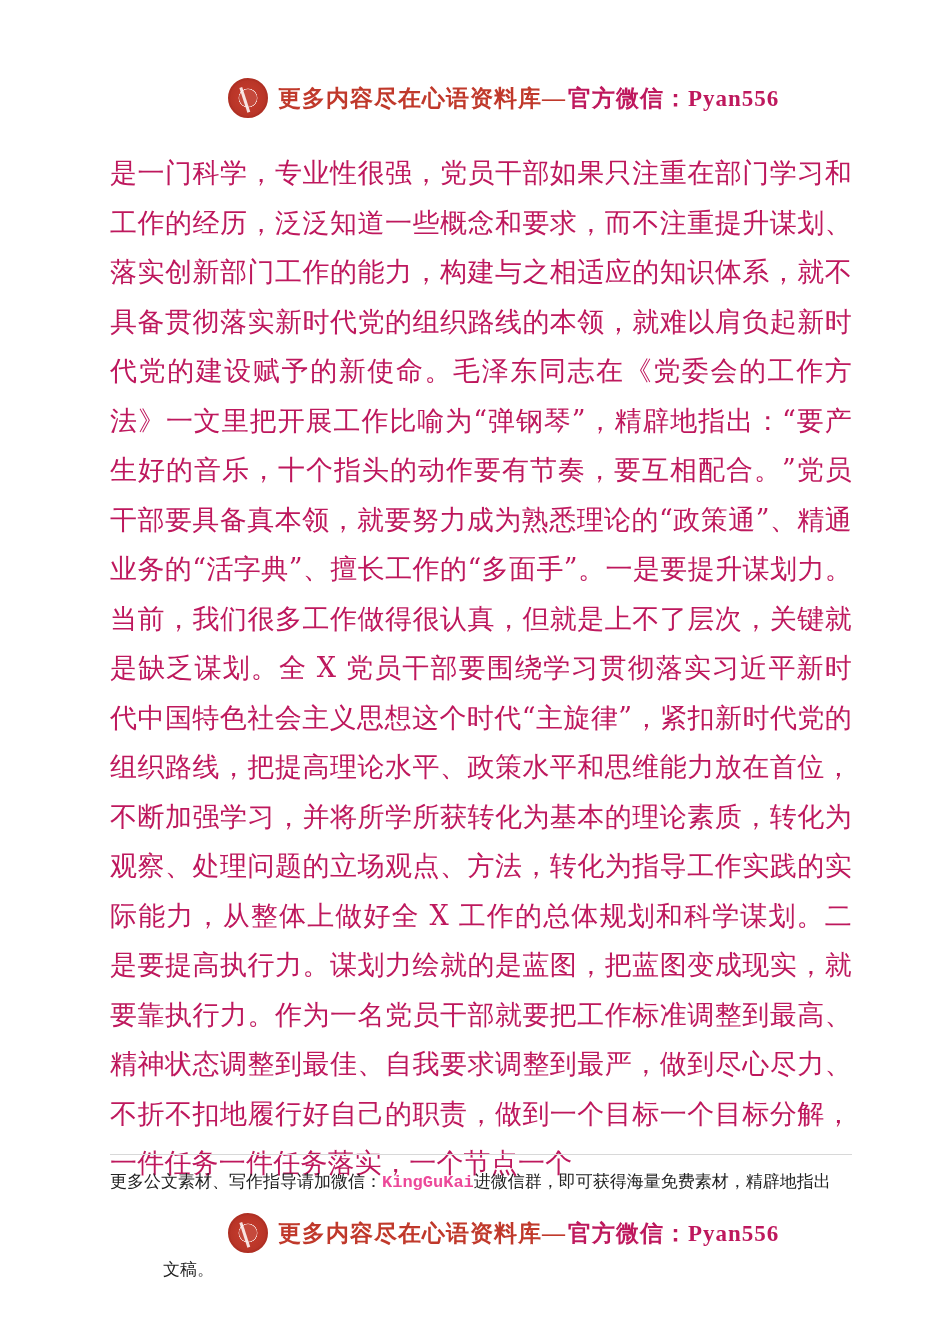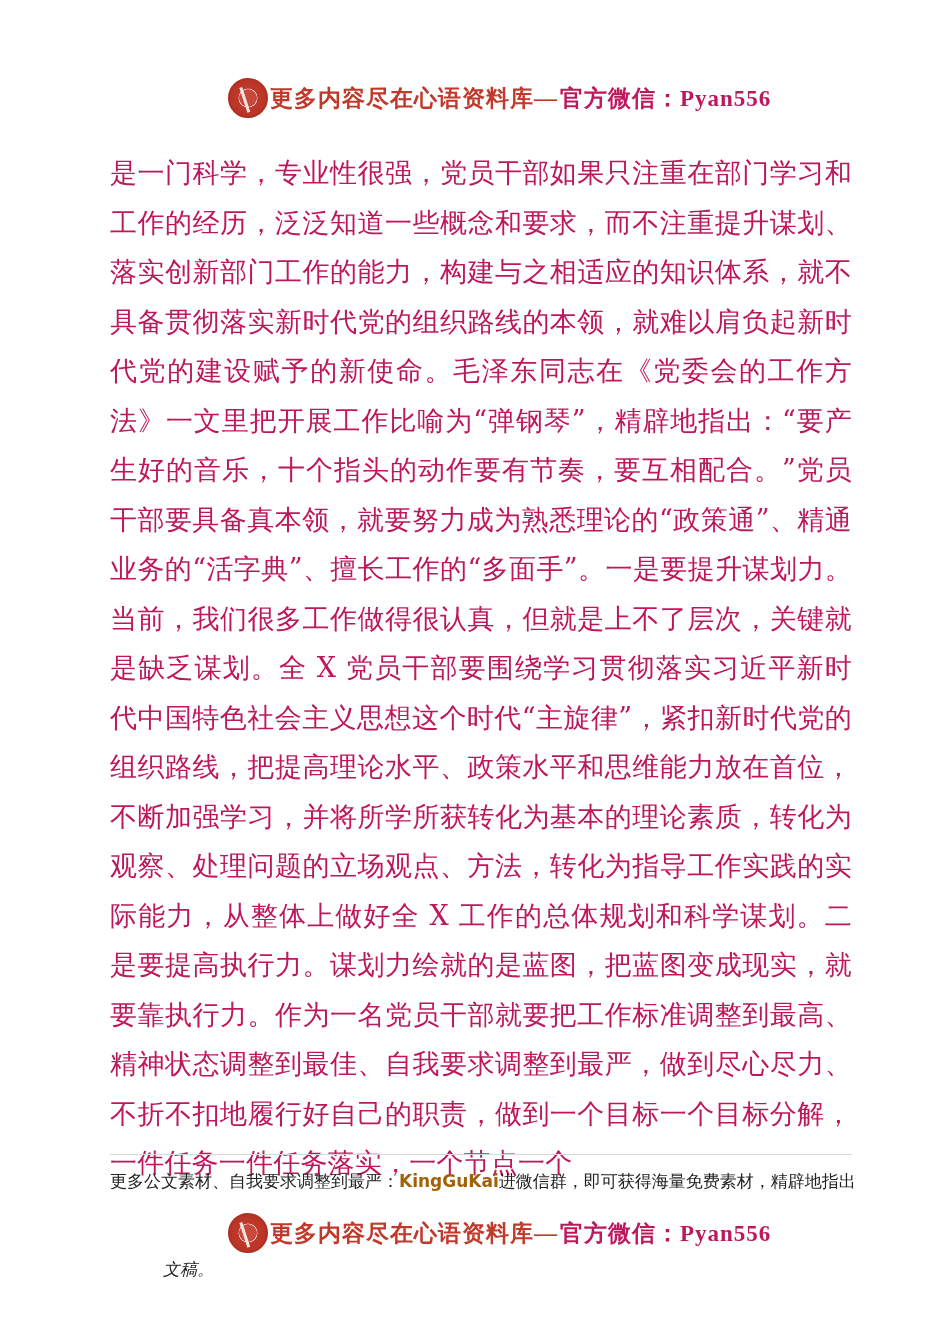--- a/index.html
+++ b/index.html
@@ -21,21 +21,21 @@
     height: 1344px;
     position: relative;
     box-sizing: border-box;
     padding: 0;
   }
 
   
   .banner {
     display: flex;
     align-items: center;
-    gap: 2px;
+    gap: 10px;
     padding-left: 228px;
   }
   .banner-top {
     position: absolute;
     top: 78px;
     left: 0;
   }
   .banner-bottom {
     position: absolute;
     top: 1213px;
@@ -116,31 +116,31 @@
     top: 1168px;
     left: 110px;
     width: 742px;
     font-size: 17px;
     line-height: 26px;
     color: #222222;
     font-family: "DejaVu Sans", "Liberation Sans", sans-serif;
     white-space: nowrap;
   }
   .footer-note .brand {
-    color: #a16207;
+    color: #ec4899;
     font-weight: bold;
+    font-family: Liberation Mono, monospace;
   }
   .footer-tail {
     position: absolute;
     top: 1258px;
     left: 163px;
     font-size: 17px;
     color: #222222;
     font-family: "DejaVu Sans", "Liberation Sans", sans-serif;
-    font-style: italic;
   }
   .divider {
     position: absolute;
     left: 110px;
     width: 742px;
     height: 1px;
     background: #d8d8d8;
   }
 </style>
 </head>
@@ -154,21 +154,21 @@
       <span class="banner-main">更多内容尽在心语资料库—</span>
       <span class="banner-sub">官方微信：Pyan556</span>
     </div>
   </div>
 
   <div class="body-text">是一门科学，专业性很强，党员干部如果只注重在部门学习和工作的经历，泛泛知道一些概念和要求，而不注重提升谋划、落实创新部门工作的能力，构建与之相适应的知识体系，就不具备贯彻落实新时代党的组织路线的本领，就难以肩负起新时代党的建设赋予的新使命。毛泽东同志在《党委会的工作方法》一文里把开展工作比喻为“弹钢琴”，精辟地指出：“要产生好的音乐，十个指头的动作要有节奏，要互相配合。”党员干部要具备真本领，就要努力成为熟悉理论的“政策通”、精通业务的“活字典”、擅长工作的“多面手”。一是要提升谋划力。当前，我们很多工作做得很认真，但就是上不了层次，关键就是缺乏谋划。全 X 党员干部要围绕学习贯彻落实习近平新时代中国特色社会主义思想这个时代“主旋律”，紧扣新时代党的组织路线，把提高理论水平、政策水平和思维能力放在首位，不断加强学习，并将所学所获转化为基本的理论素质，转化为观察、处理问题的立场观点、方法，转化为指导工作实践的实际能力，从整体上做好全 X 工作的总体规划和科学谋划。二是要提高执行力。谋划力绘就的是蓝图，把蓝图变成现实，就要靠执行力。作为一名党员干部就要把工作标准调整到最高、精神状态调整到最佳、自我要求调整到最严，做到尽心尽力、不折不扣地履行好自己的职责，做到一个目标一个目标分解，一件任务一件任务落实，一个节点一个</div>
 
   <div class="divider" style="top:1154px;"></div>
 
   <div class="footer-note">
-    <span>更多公文素材、自我要求调整到最严：</span><span class="brand">KingGuKai</span><span>进微信群，即可获得海量免费素材，精辟地指出</span>
+    <span>更多公文素材、写作指导请加微信：</span><span class="brand">KingGuKai</span><span>进微信群，即可获得海量免费素材，精辟地指出</span>
   </div>
 
   <div class="banner banner-bottom">
     <div class="seal"></div>
     <div class="banner-text">
       <span class="banner-main">更多内容尽在心语资料库—</span>
       <span class="banner-sub">官方微信：Pyan556</span>
     </div>
   </div>
 

